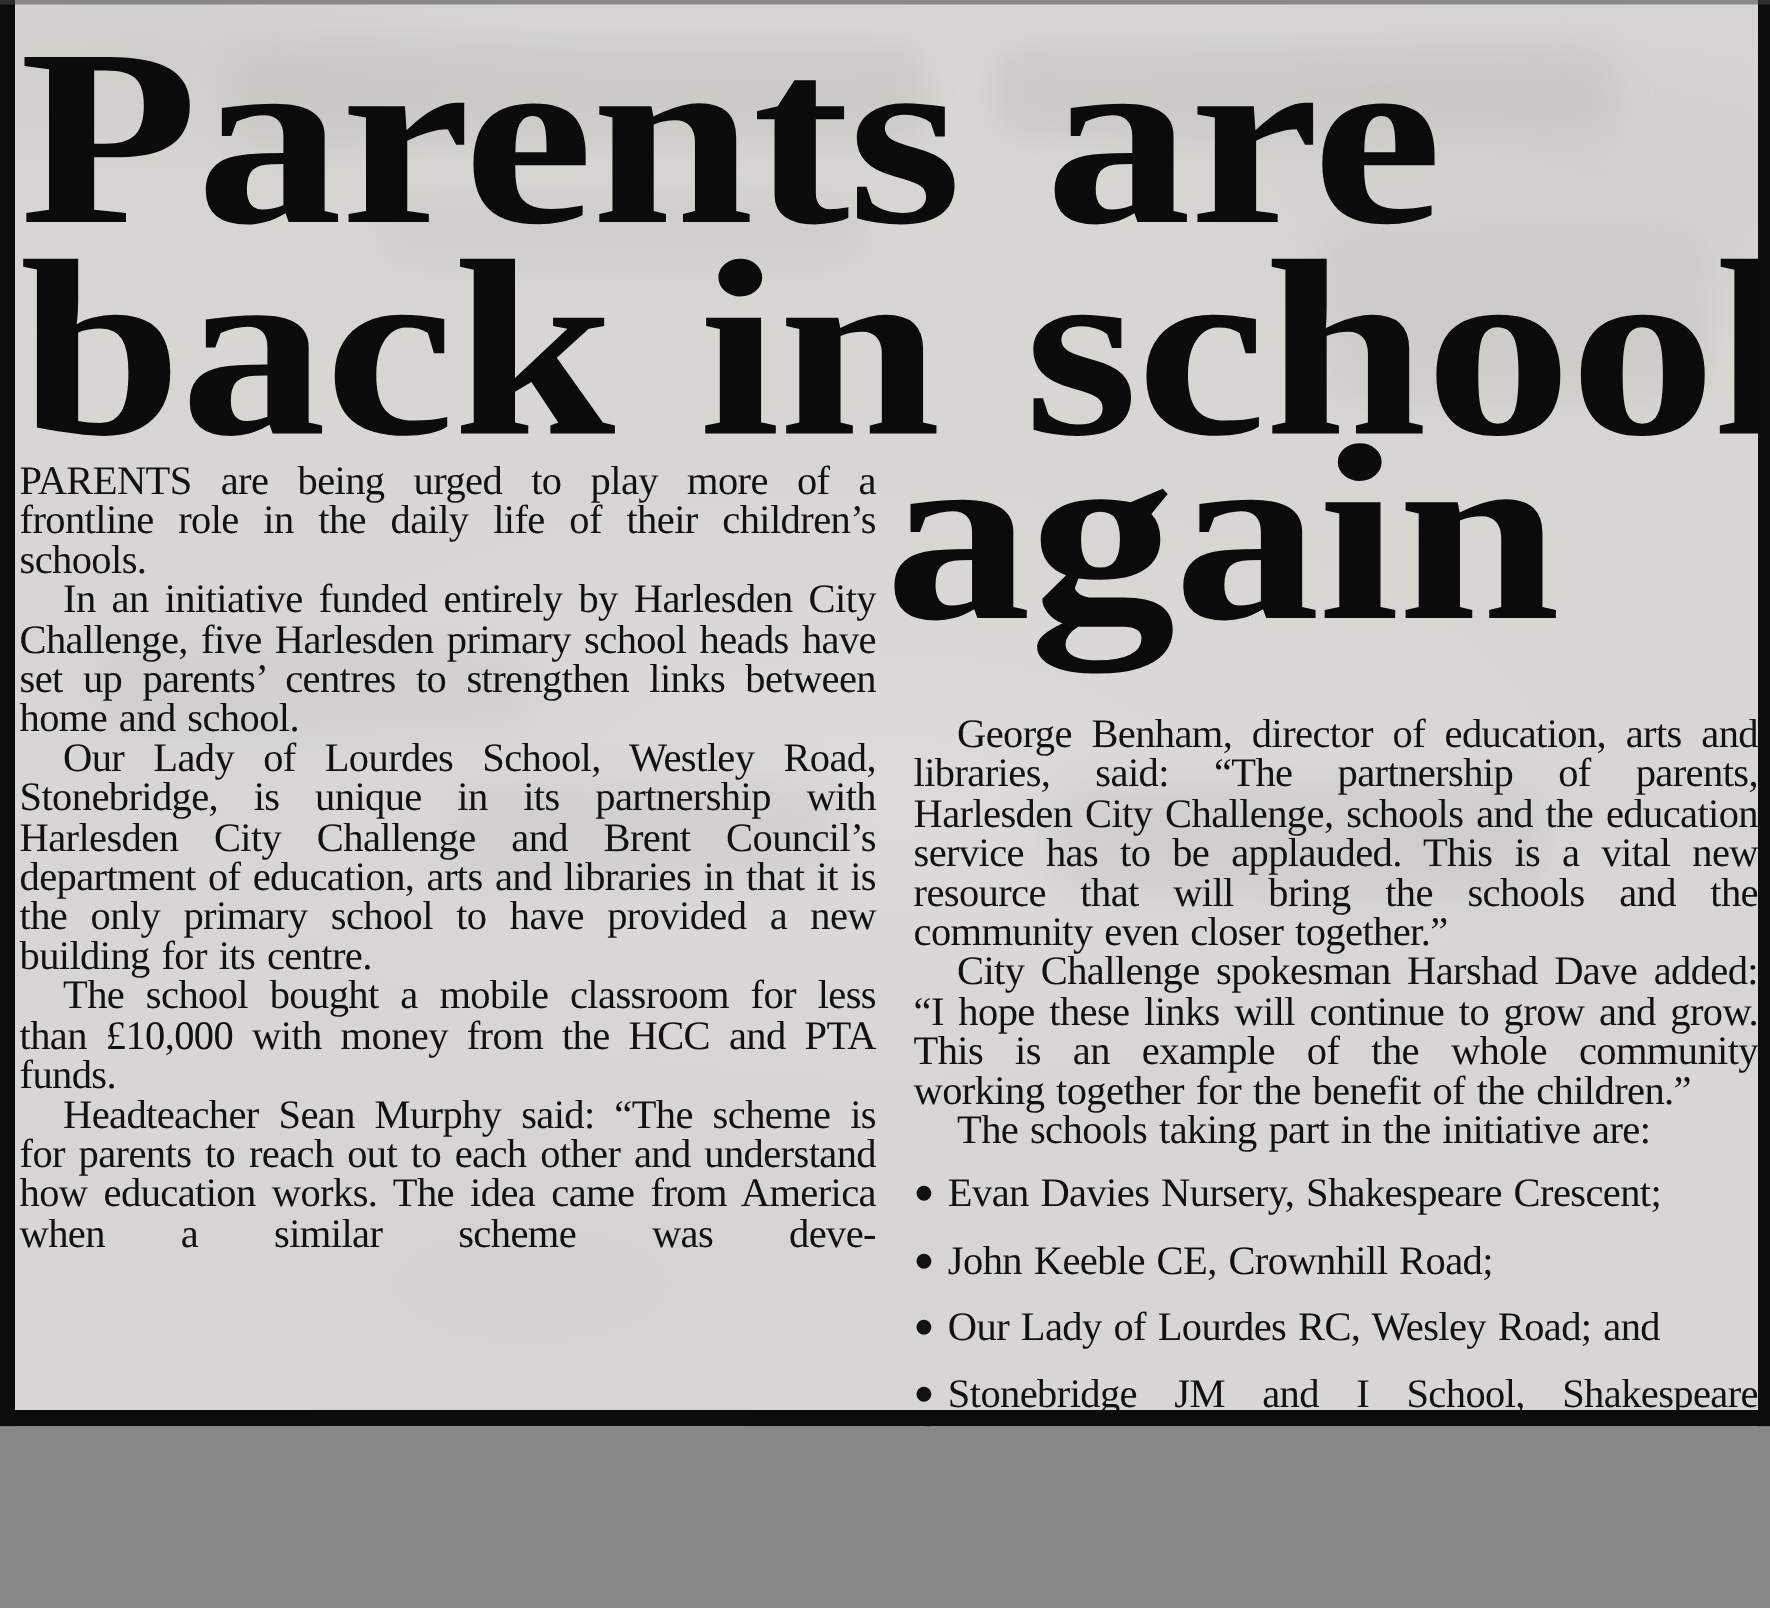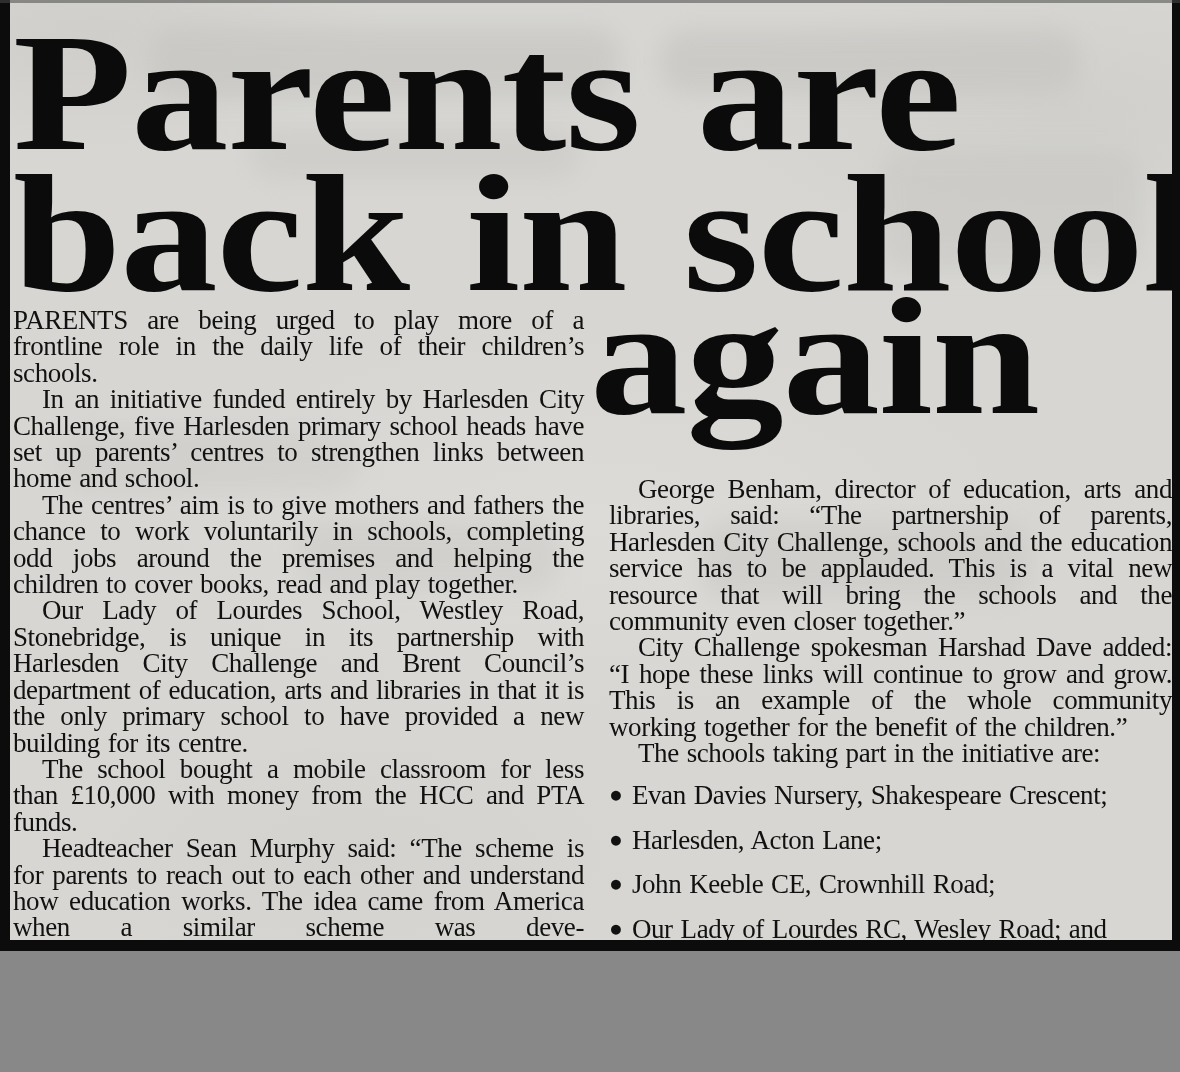--- a/index.html
+++ b/index.html
@@ -115,36 +115,32 @@
 
   <h1 class="headline">
     <span class="hl-line">Parents are</span>
     <span class="hl-line">back in school</span>
   </h1>
   <div class="headline-again">again</div>
 
   <div class="col col-left">
     <p class="para">PARENTS are being urged to play more of a frontline role in the daily life of their children’s schools.</p>
     <p class="para indent">In an initiative funded entirely by Harlesden City Challenge, five Harlesden primary school heads have set up parents’ centres to strengthen links between home and school.</p>
-    <p class="para indent">The centres’ aim is to give mothers and fathers the chance to work voluntarily in schools, completing odd jobs around the premises and helping the children to cover books, read and play together.</p>
     <p class="para indent">Our Lady of Lourdes School, Westley Road, Stonebridge, is unique in its partnership with Harlesden City Challenge and Brent Council’s department of education, arts and libraries in that it is the only primary school to have provided a new building for its centre.</p>
     <p class="para indent">The school bought a mobile classroom for less than £10,000 with money from the HCC and PTA funds.</p>
     <p class="para indent force-last">Headteacher Sean Murphy said: “The scheme is for parents to reach out to each other and understand how education works. The idea came from America when a similar scheme was deve-</p>
   </div>
 
   <div class="col col-right">
     <p class="para indent">George Benham, director of education, arts and libraries, said: “The partnership of parents, Harlesden City Challenge, schools and the education service has to be applauded. This is a vital new resource that will bring the schools and the community even closer together.”</p>
     <p class="para indent">City Challenge spokesman Harshad Dave added: “I hope these links will continue to grow and grow. This is an example of the whole community working together for the benefit of the children.”</p>
     <p class="para indent">The schools taking part in the initiative are:</p>
 
     <p class="para bullet-row">
       <span class="bullet-glyph">●</span><span>Evan Davies Nursery, Shakespeare Crescent;</span>
-    </p>
-    <p class="para bullet-row">
-      <span class="bullet-glyph">●</span><span>Harlesden, Acton Lane;</span>
     </p>
     <p class="para bullet-row">
       <span class="bullet-glyph">●</span><span>John Keeble CE, Crownhill Road;</span>
     </p>
     <p class="para bullet-row">
       <span class="bullet-glyph">●</span><span>Our Lady of Lourdes RC, Wesley Road; and</span>
     </p>
     <p class="para bullet-row">
       <span class="bullet-glyph">●</span><span>Stonebridge JM and I School, Shakespeare Avenue.</span>
     </p>

